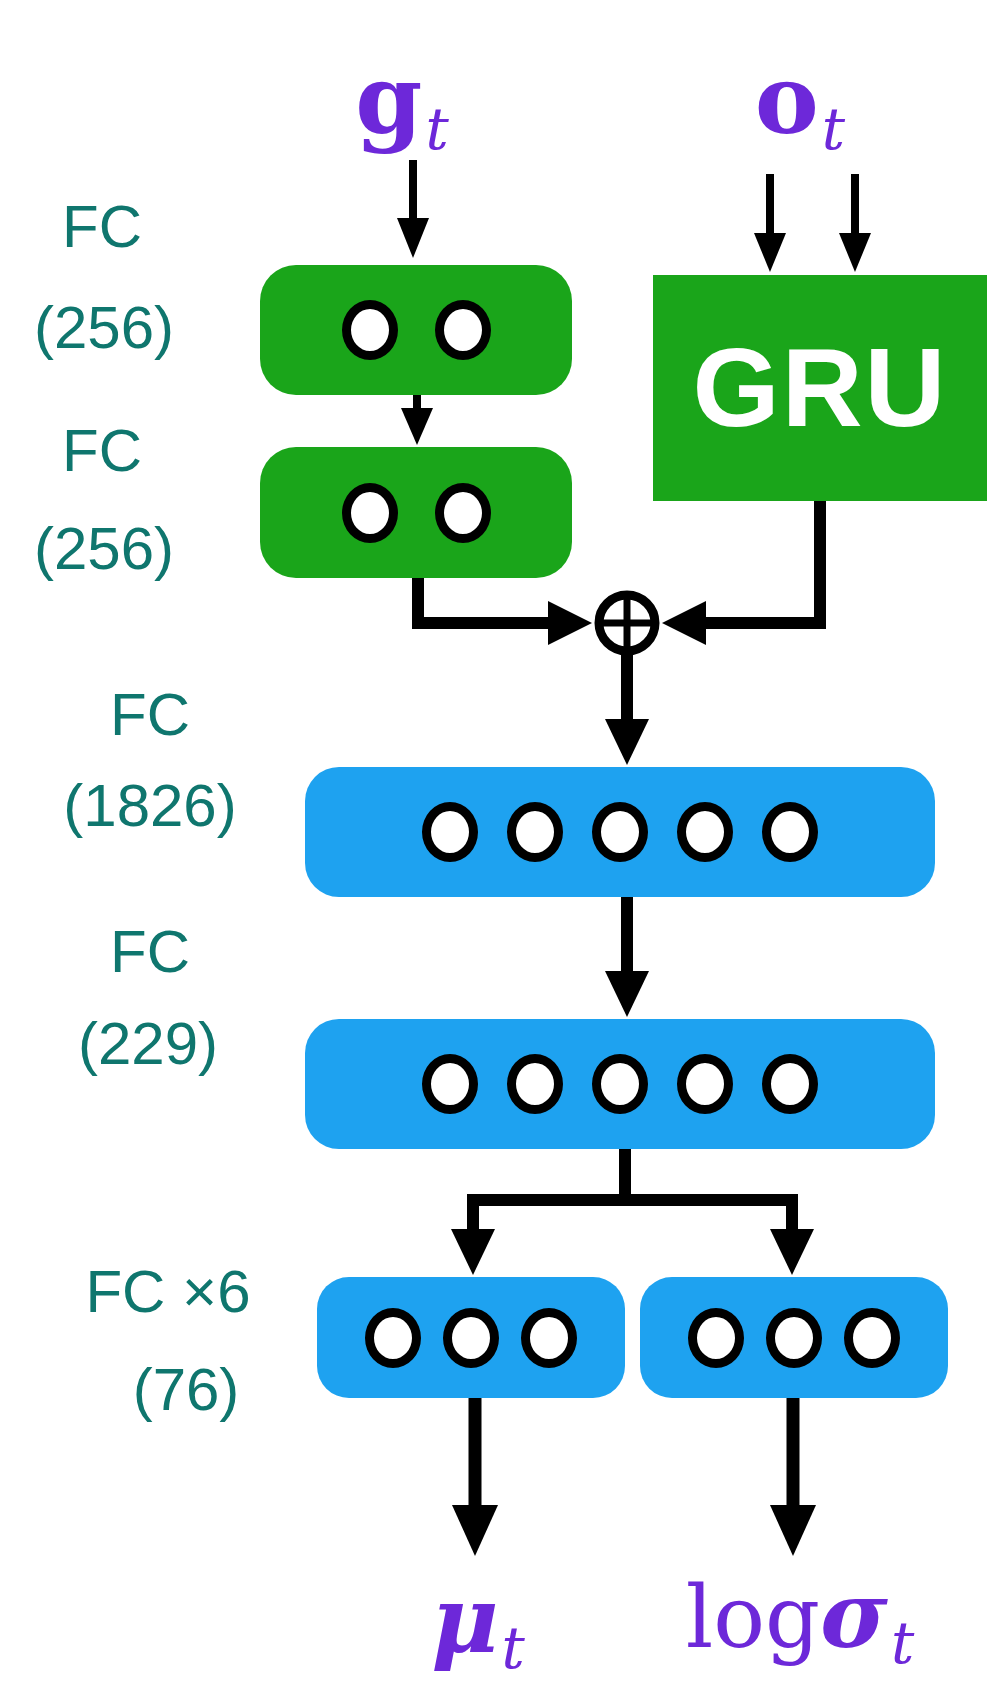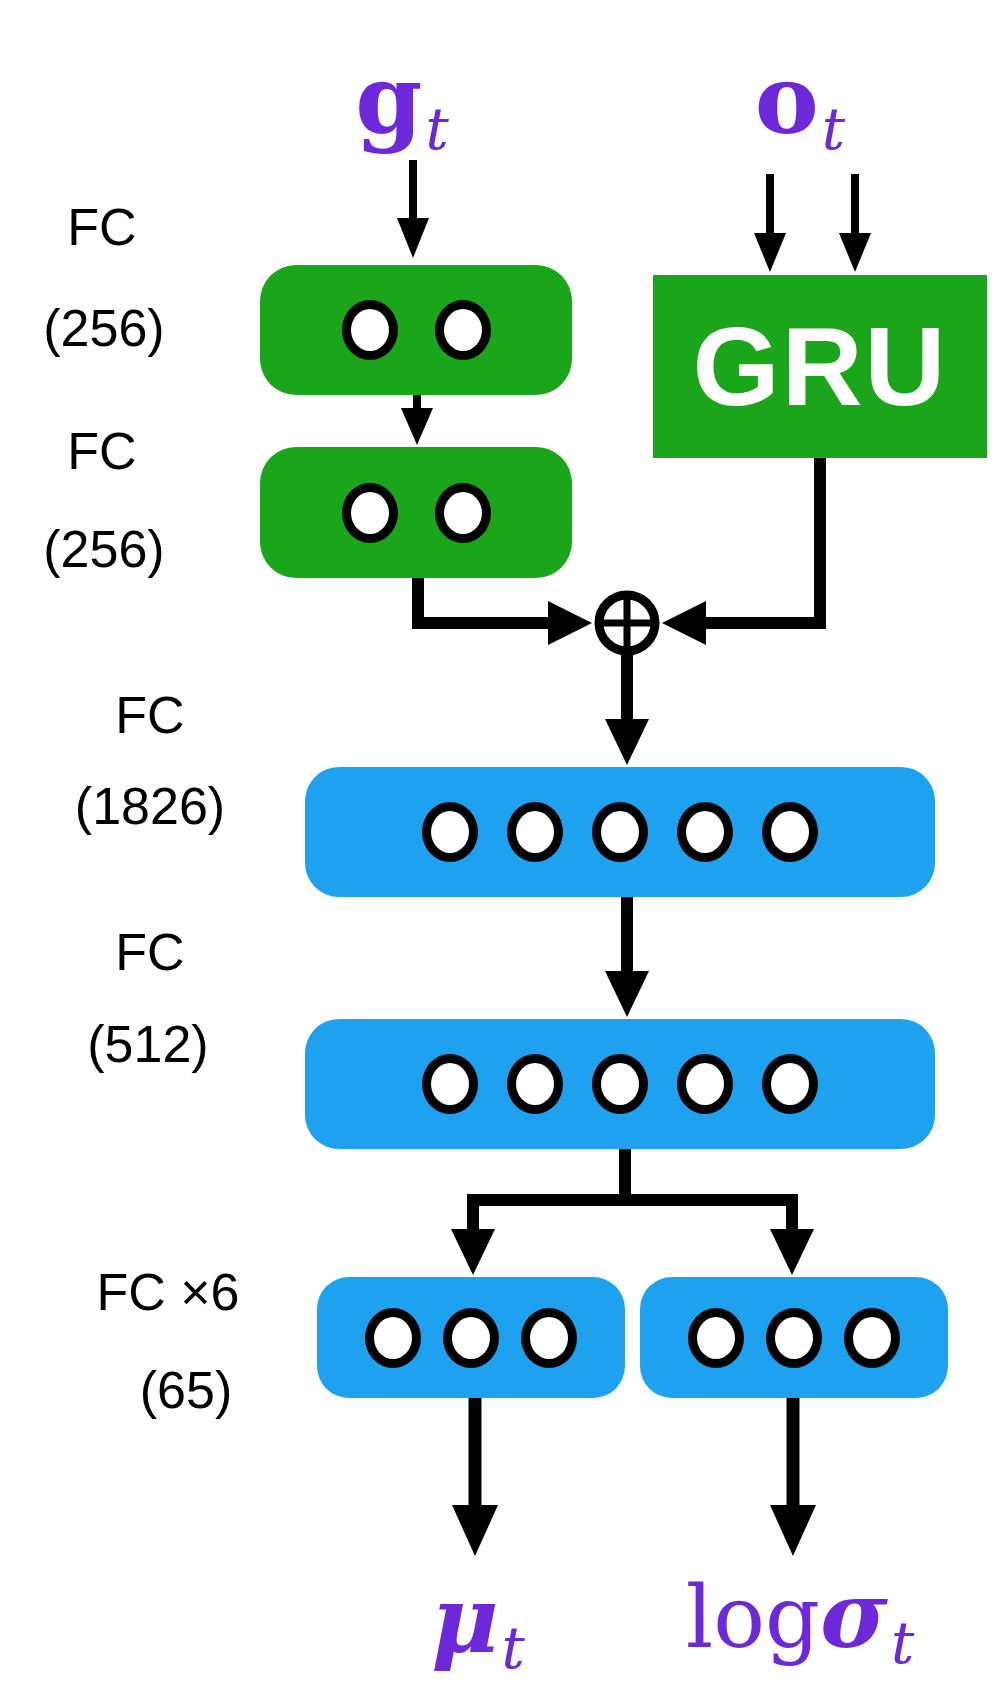--- a/index.html
+++ b/index.html
@@ -23,22 +23,22 @@
     background:#fff;box-sizing:border-box;flex:0 0 auto;
   }
   .gap37 .unit + .unit{margin-left:37px;}
   .gap29 .unit + .unit{margin-left:29px;}
   .gap22 .unit + .unit{margin-left:22px;}
   .gru-text{
     color:#fff;font-weight:bold;font-size:112px;letter-spacing:2px;
     font-family:"Liberation Sans", sans-serif;line-height:1;
   }
   .side-line{
-    position:absolute;z-index:2;color:#000000;
-    font-size:52px;line-height:1;white-space:nowrap;
+    position:absolute;z-index:2;color:#0f766e;
+    font-size:60px;line-height:1;white-space:nowrap;
     transform:translate(-50%,-50%);
     font-family:"Liberation Sans", sans-serif;
   }
   .math-label{
     position:absolute;z-index:2;color:#6d28d9;white-space:nowrap;
     transform:translate(-50%,-50%);
     font-family:"DejaVu Serif", serif;line-height:1;
   }
   .mbase{font-weight:bold;font-size:96px;}
   .mbase-italic{font-weight:bold;font-style:italic;font-size:92px;}
@@ -108,21 +108,21 @@
       </div>
   </div>
 
   <div class="node rounded" style="left:260px;top:447px;width:312px;height:131px;background:#1aa51a;">
     <div class="units gap37">
         <span class="unit" style="background: rgb(255, 255, 255);"></span>
         <span class="unit" style="background: rgb(255, 255, 255);"></span>
       </div>
   </div>
 
-  <div class="node" style="left:653px;top:275px;width:334px;height:183px;background:#1aa51a;">
+  <div class="node" style="left:653px;top:275px;width:334px;height:226px;background:#1aa51a;">
     <span class="gru-text">GRU</span>
   </div>
 
   <div class="node" style="left:305px;top:767px;width:630px;height:130px;background:#1ea2f0;border-radius:34px;">
     <div class="units gap29">
         <span class="unit" style="background: rgb(255, 255, 255);"></span>
         <span class="unit" style="background: rgb(255, 255, 255);"></span>
         <span class="unit" style="background: rgb(255, 255, 255);"></span>
         <span class="unit" style="background: rgb(255, 255, 255);"></span>
         <span class="unit" style="background: rgb(255, 255, 255);"></span>
@@ -158,24 +158,24 @@
   <div class="side-line" style="left:102px;top:227px;">FC</div>
   <div class="side-line" style="left:104px;top:328px;">(256)</div>
 
   <div class="side-line" style="left:102px;top:451px;">FC</div>
   <div class="side-line" style="left:104px;top:549px;">(256)</div>
 
   <div class="side-line" style="left:150px;top:715px;">FC</div>
   <div class="side-line" style="left:150px;top:806px;">(1826)</div>
 
   <div class="side-line" style="left:150px;top:952px;">FC</div>
-  <div class="side-line" style="left:148px;top:1044px;">(512)</div>
+  <div class="side-line" style="left:148px;top:1044px;">(229)</div>
 
   <div class="side-line" style="left:168px;top:1292px;">FC ×6</div>
-  <div class="side-line" style="left:186px;top:1390px;">(65)</div>
+  <div class="side-line" style="left:186px;top:1390px;">(76)</div>
 
   <div class="math-label" style="left:402px;top:100px;">
     <span class="mbase">g</span><span class="msub">t</span>
   </div>
   <div class="math-label" style="left:800px;top:100px;">
     <span class="mbase">o</span><span class="msub">t</span>
   </div>
 
   <div class="math-label" style="left:478px;top:1620px;">
     <span class="mbase-italic">μ</span><span class="msub">t</span>

